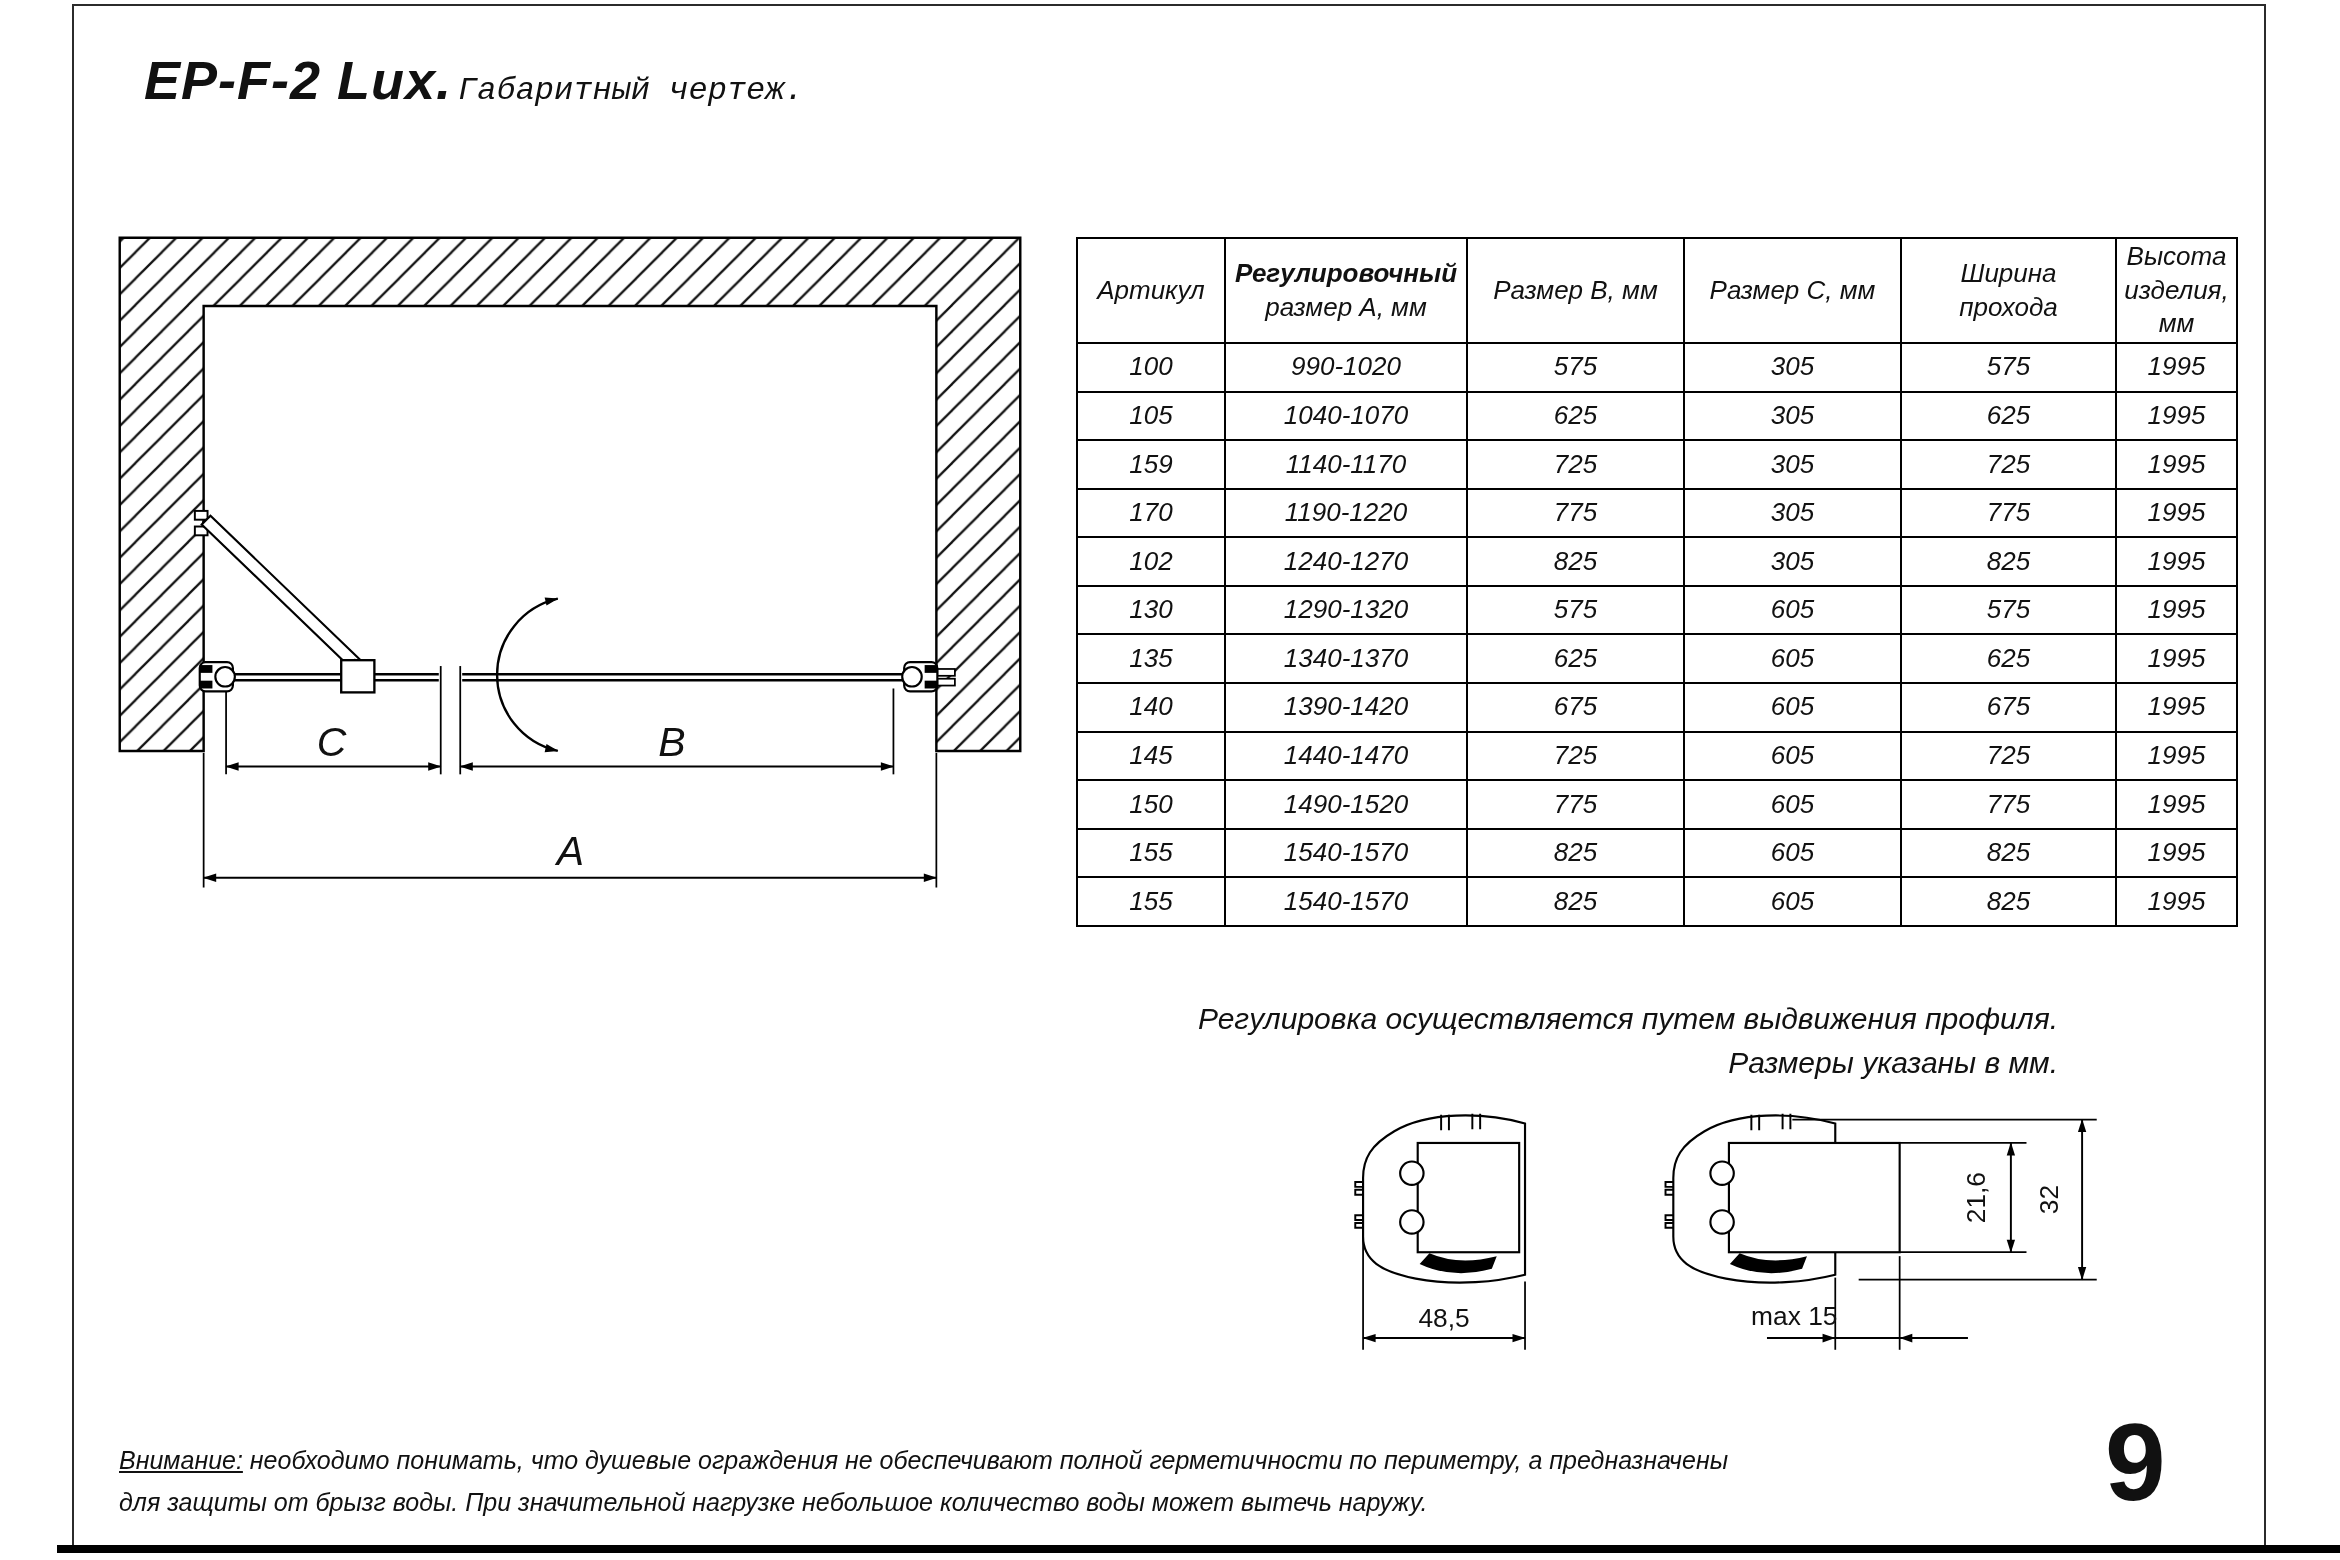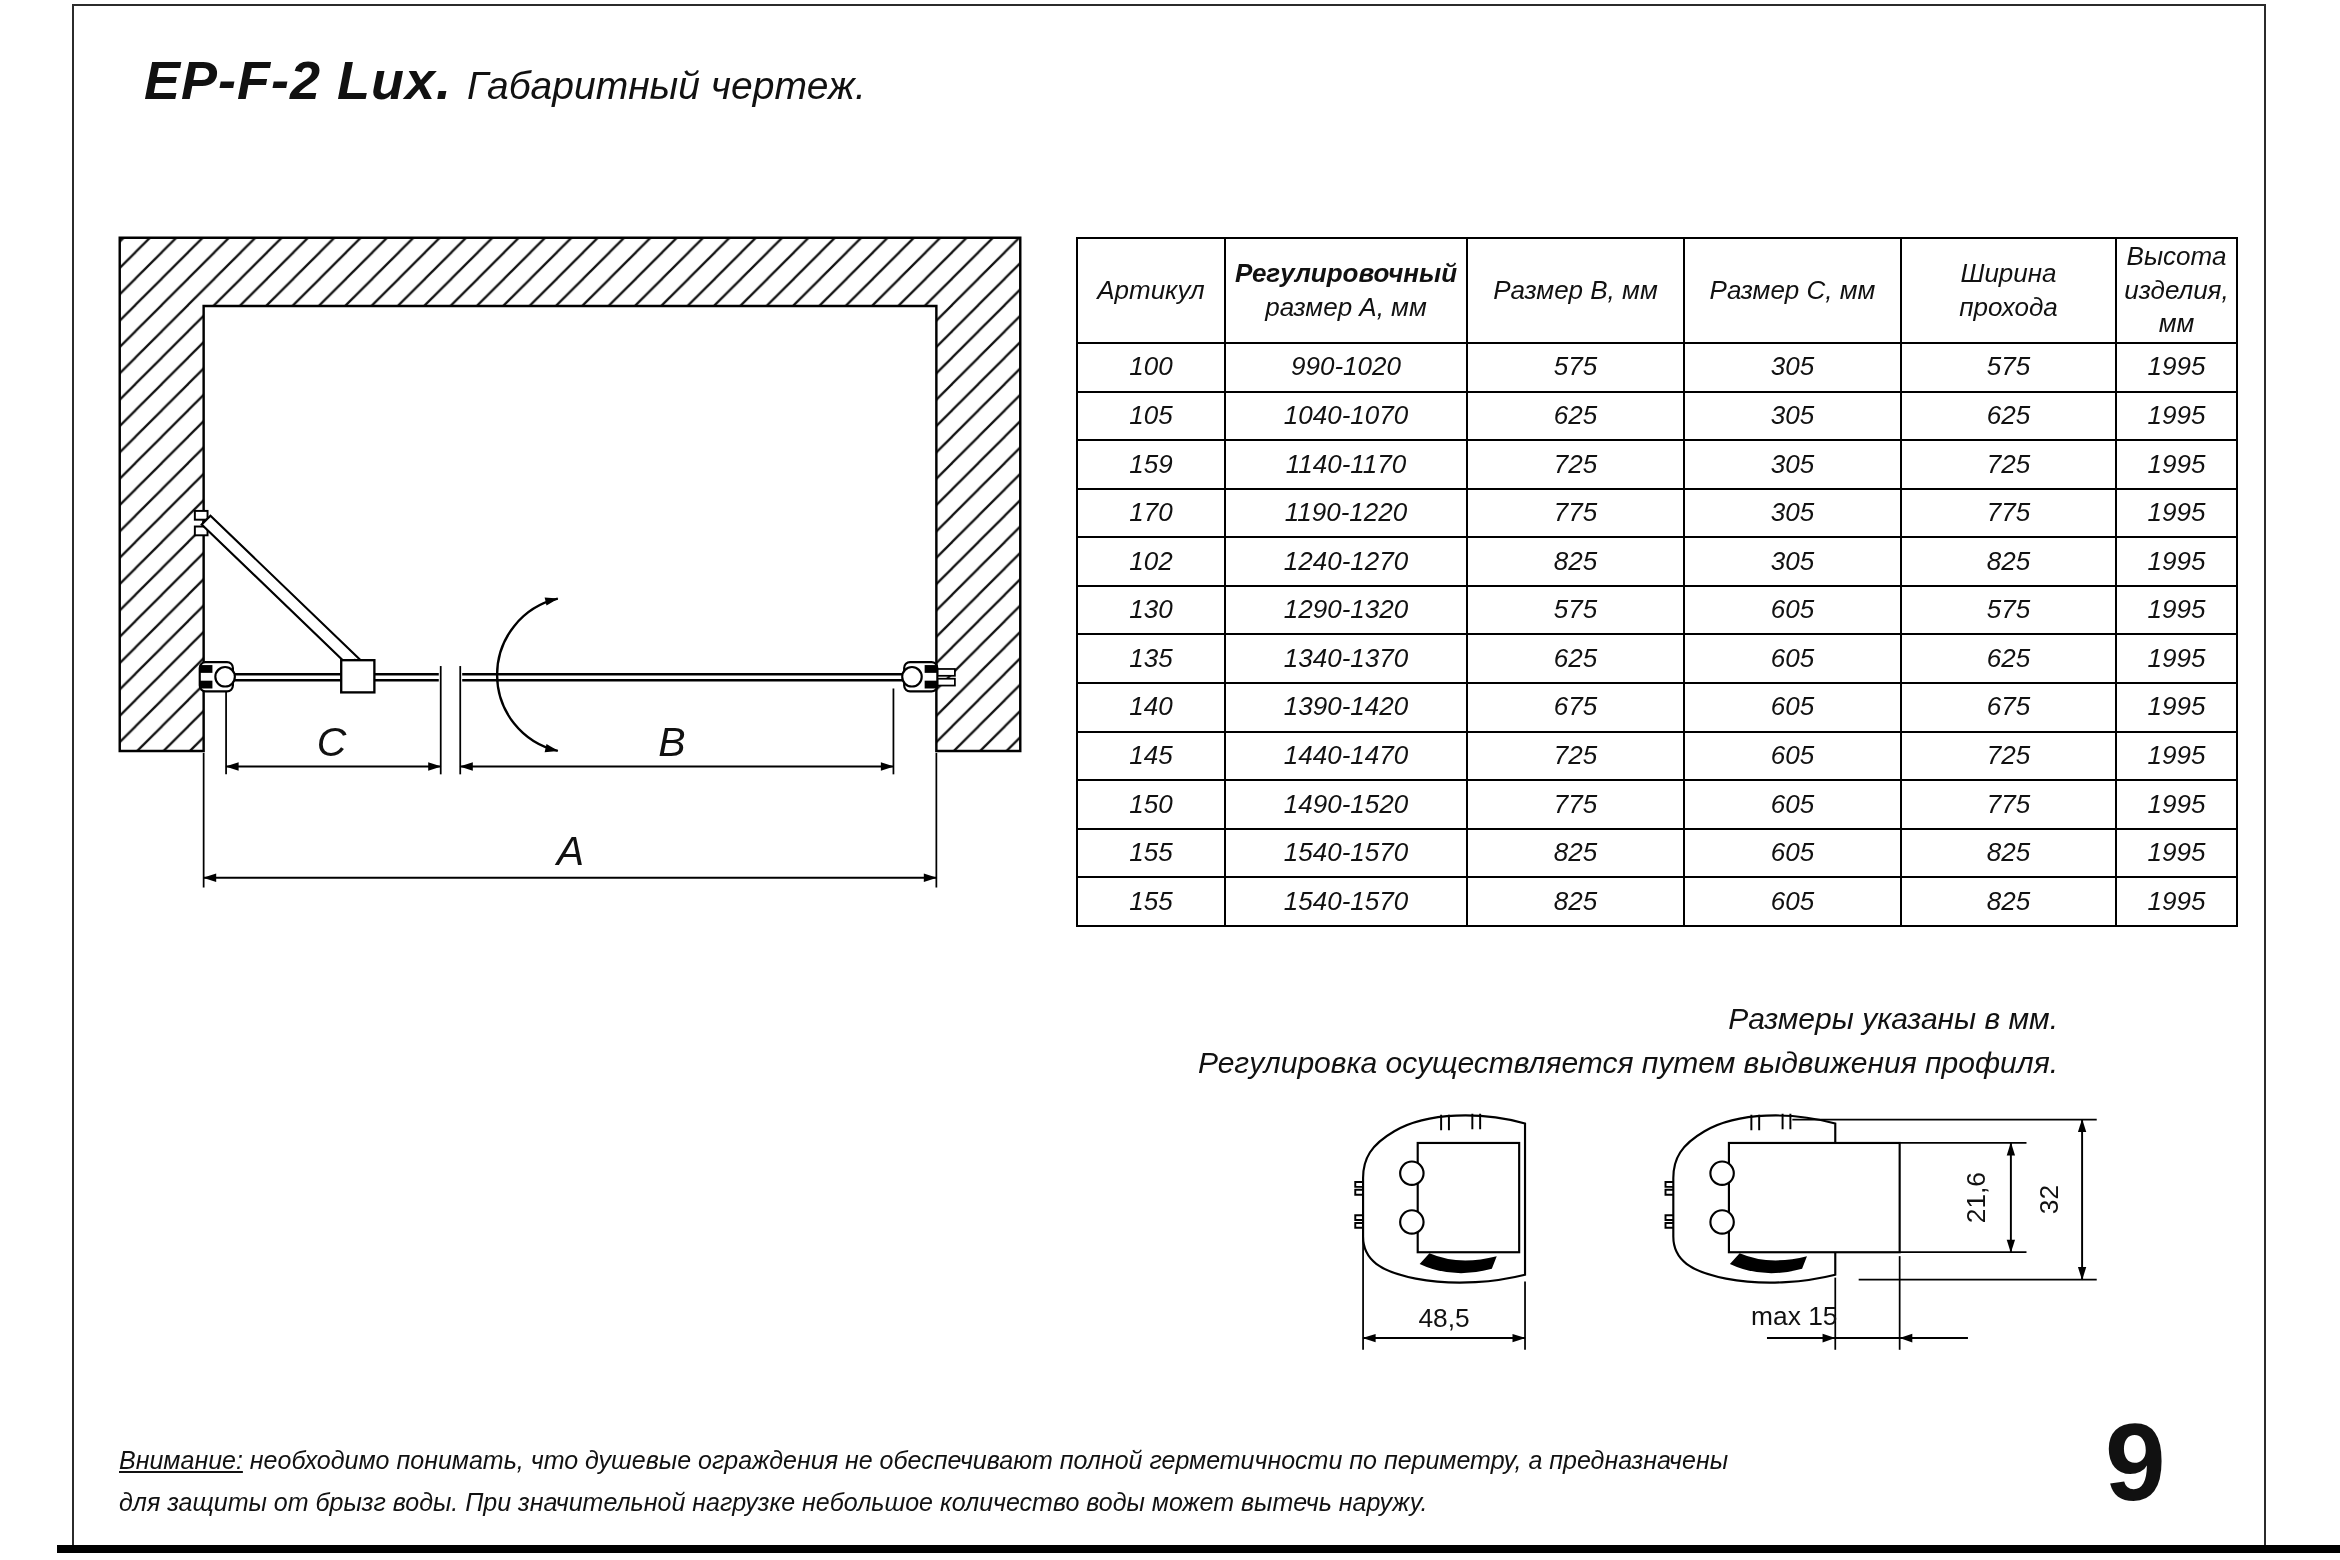--- a/index.html
+++ b/index.html
@@ -8,21 +8,21 @@
     font-family:"Liberation Sans",sans-serif;color:#111;overflow:hidden;
   }
   
   .frame{position:absolute;left:72px;top:3.9px;width:2190px;height:1541px;
     border:2px solid #2b2b2b;border-bottom:none;}
   .bottom-rule{position:absolute;left:57px;top:1545px;width:2284px;height:7.8px;background:#000;}
 
   
   .title{position:absolute;left:144px;top:49px;white-space:nowrap;}
   .title .model{font-style:italic;font-size:54px;font-weight:bold;letter-spacing:1px;margin-top:28px;}
-  .title .sub{font-style:italic;font-size:39px;margin-left:15px;}
+  .title .sub{font-style:italic;font-size:32px;margin-left:6px;font-family:Liberation Mono, monospace;}
 
   
   .main-drawing{position:absolute;left:109px;top:226px;}
   .profiles-drawing{position:absolute;left:1326px;top:1100px;}
 
   
   table.dims{
     position:absolute;left:1076px;top:237px;width:1161px;height:690px;
     border-collapse:collapse;table-layout:fixed;border:2.9px solid #000;
   }
@@ -251,22 +251,22 @@
           <td>1540-1570</td>
           <td>825</td>
           <td>605</td>
           <td>825</td>
           <td>1995</td>
         </tr>
       </tbody>
   </table>
 
   <div class="notes">
+    <div>Регулировка осуществляется путем выдвижения профиля.</div>
     <div>Размеры указаны в мм.</div>
-    <div>Регулировка осуществляется путем выдвижения профиля.</div>
   </div>
 
   <svg class="profiles-drawing" width="800" height="283" viewBox="0 0 820 290">
     <defs>
       <marker id="parr" viewBox="0 0 14 10" refX="13" refY="5" markerWidth="15" markerHeight="11" orient="auto-start-reverse" markerUnits="userSpaceOnUse">
         <path d="M1,1 L13.6,5 L1,9 z" fill="#000"></path>
       </marker>
     </defs>
 
     <g>

